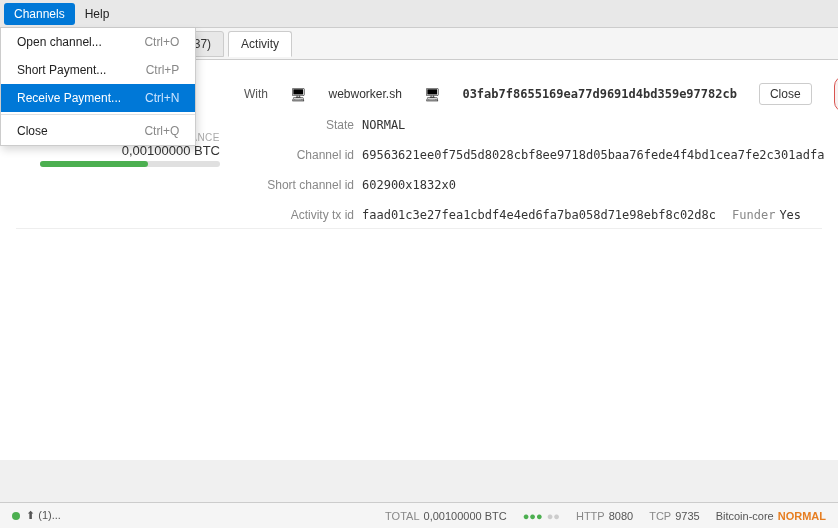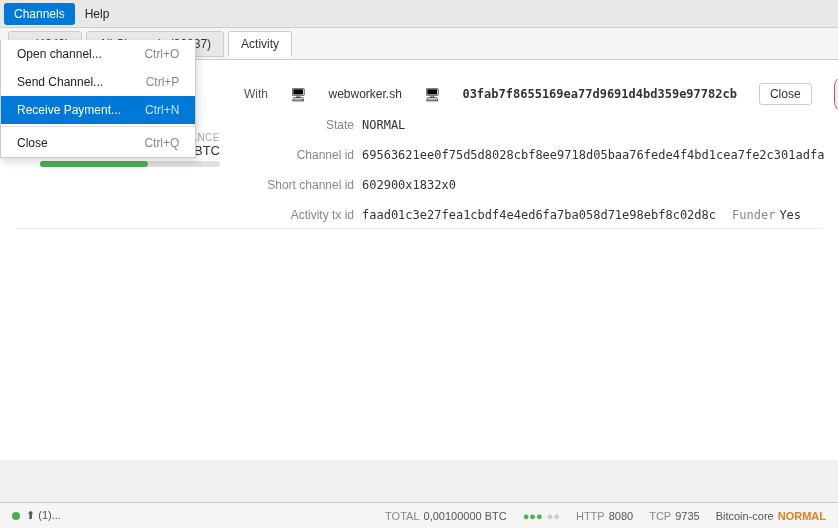--- a/index.html
+++ b/index.html
@@ -172,21 +172,21 @@
       gap: 16px;
     }
     .funder-pair {
       display: flex;
       gap: 4px;
     }
 
     
     .dropdown-menu {
       position: absolute;
-      top: 40px;
+      top: 28px;
       left: 0;
       background: white;
       border: 1px solid #ccc;
       border-top: none;
       box-shadow: 2px 4px 8px rgba(0,0,0,0.15);
       z-index: 100;
       min-width: 180px;
     }
     .dropdown-item {
       display: flex;
@@ -264,21 +264,21 @@
   <div class="menu-item active">Channels</div>
   <div class="menu-item">Help</div>
 </div>
 
 <div class="dropdown-menu">
   <div class="dropdown-item">
     <span>Open channel...</span>
     <span class="shortcut">Ctrl+O</span>
   </div>
   <div class="dropdown-item">
-    <span>Send Channel...</span>
+    <span>Short Payment...</span>
     <span class="shortcut">Ctrl+P</span>
   </div>
   <div class="dropdown-item highlighted">
     <span>Receive Payment...</span>
     <span class="shortcut">Ctrl+N</span>
   </div>
   <div class="dropdown-divider"></div>
   <div class="dropdown-item">
     <span>Close</span>
     <span class="shortcut">Ctrl+Q</span>

